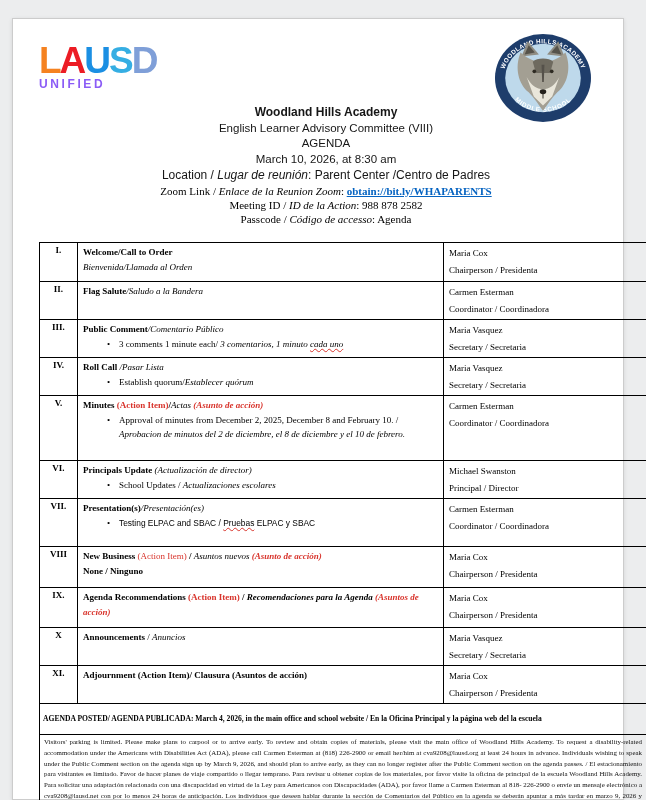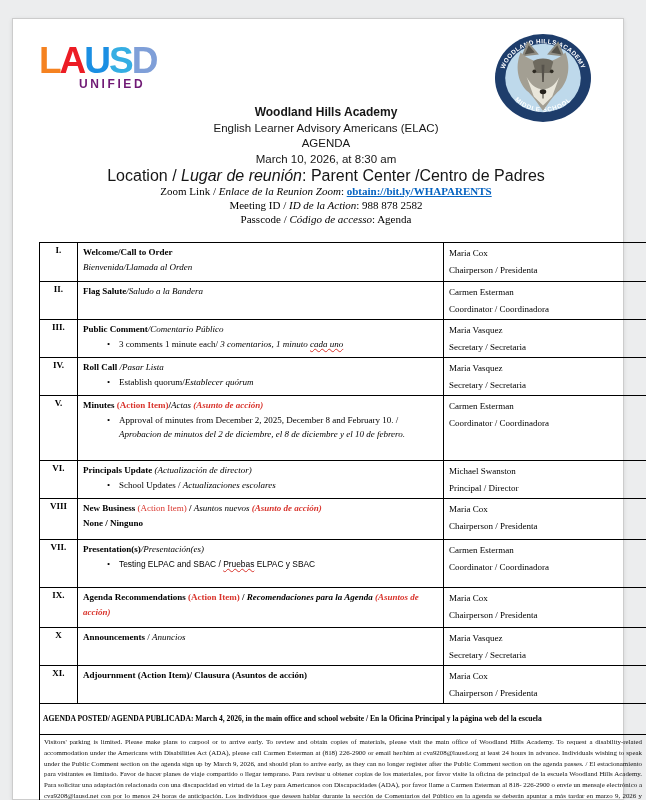--- a/index.html
+++ b/index.html
@@ -27,21 +27,21 @@
   
   .badge{position:absolute;left:478px;top:12px;}
   
   .header{
     position:absolute;left:26px;top:86px;width:574px;text-align:center;
     font-family:"Liberation Sans", sans-serif;font-size:11.5px;color:#161616;
   }
   .hline{line-height:15.5px;}
   .hb{font-weight:700;font-size:12px;}
   .meeting{font-family:"Liberation Serif", serif;font-size:11px;line-height:14px;color:#000;}
-  .loc{font-family:"Liberation Sans", sans-serif;font-size:16px;line-height:17px;}
+  .loc{font-family:"Liberation Sans", sans-serif;font-size:12px;line-height:17px;}
   .it{font-style:italic;}
   .link{font-weight:700;text-decoration:underline;cursor:pointer;}
   
   table.agenda{
     position:absolute;left:26px;top:223px;width:574px;
     border-collapse:collapse;table-layout:fixed;
     font-family:"Liberation Serif", serif;font-size:9px;color:#000;
   }
   table.agenda td{border:1px solid #000;vertical-align:top;padding:2px 5px;}
   td.c-num{width:27px;text-align:center;font-weight:700;padding:2px 1px;}
@@ -65,21 +65,21 @@
 </style>
 </head>
 <body>
 
 <div class="page">
 
   <div class="lausd">
     <div class="lausd-word">
       <span style="color: rgb(245, 130, 32);">L</span><span style="color: rgb(236, 28, 36);">A</span><span style="color: rgb(27, 143, 227);">U</span><span style="color: rgb(53, 174, 227);">S</span><span style="color: rgb(127, 159, 216);">D</span>
     </div>
-    <div class="lausd-unified" style="color: #701a75; margin-left: 40px;">UNIFIED</div>
+    <div class="lausd-unified" style="color: #8b5cf6;">UNIFIED</div>
   </div>
 
   <div class="badge">
     <svg width="104" height="94" viewBox="0 0 100 92">
       <ellipse cx="50" cy="46" rx="47" ry="43" fill="#1e3d6b"></ellipse>
       <ellipse cx="50" cy="46" rx="37" ry="33.5" fill="#bed9eb"></ellipse>
       <defs>
         <path id="arcTop" d="M 10.5,48 A 39.5,36 0 0 1 89.5,48" fill="none"></path>
         <path id="arcBot" d="M 13.5,46 A 36.5,33 0 0 0 86.5,46" fill="none"></path>
       </defs>
@@ -101,21 +101,21 @@
         <circle cx="58.5" cy="39.5" r="1.8" fill="#2e2a22"></circle>
         <path d="M48.6,33 L51.4,33 L50.8,50 L49.2,50 Z" fill="#55514a"></path>
         <ellipse cx="50" cy="59.5" rx="3.2" ry="2.4" fill="#24211c"></ellipse>
         <path d="M50,61.5 L50,66" stroke="#3a362e" stroke-width="1" fill="none"></path>
       </g>
     </svg>
   </div>
 
   <div class="header">
     <div class="hline hb">Woodland Hills Academy</div>
-    <div class="hline">English Learner Advisory Americans (ELAC)</div>
+    <div class="hline">English Learner Advisory Committee (VIII)</div>
     <div class="hline">AGENDA</div>
     <div class="hline">March 10, 2026, at 8:30 am</div>
 
     <div class="loc"><span>Location / </span><span class="it">Lugar de reunión</span><span>: Parent Center /Centro de Padres</span></div>
 
     <div class="meeting"><span>Zoom Link / </span><span class="it">Enlace de la Reunion Zoom</span><span>: </span><a class="link" id="zoom-link" style="color: rgb(5, 99, 193);">obtain://bit.ly/WHAPARENTS</a></div>
 
     <div class="meeting"><span>Meeting ID / </span><span class="it">ID de la Action</span><span>: 988 878 2582</span></div>
 
     <div class="meeting"><span>Passcode / </span><span class="it">Código de accesso</span><span>: Agenda</span></div>
@@ -181,40 +181,40 @@
           <td class="c-num">VI.</td>
           <td class="c-item">
             <div class="item-line"><span class="sb">Principals Update </span><span class="si">(Actualización de director)</span></div>
             <div class="bullet item-line"><span>School Updates / </span><span class="si">Actualizaciones escolares</span></div>
           </td>
           <td class="c-person">
             <div>Michael Swanston</div>
             <div>Principal / Director</div>
           </td>
         </tr>
+        <tr style="height: 48px;">
+          <td class="c-num">VII.</td>
+          <td class="c-item">
+            <div class="item-line"><span class="sb">Presentation(s)</span><span class="si">/Presentación(es)</span></div>
+            <div class="bullet item-line"><span class="sn">Testing ELPAC and SBAC / </span><span class="sn sw" style="text-decoration-color: rgb(216, 52, 44);">Pruebas</span><span class="sn"> ELPAC y SBAC</span></div>
+          </td>
+          <td class="c-person">
+            <div>Carmen Esterman</div>
+            <div>Coordinator / Coordinadora</div>
+          </td>
+        </tr>
         <tr style="height: 41px;">
           <td class="c-num">VIII</td>
           <td class="c-item">
             <div class="item-line"><span class="sb">New Business </span><span class="sr" style="color: rgb(216, 52, 44);">(Action Item)</span><span class="sb"> / </span><span class="si">Asuntos nuevos </span><span class="sb si sr" style="color: rgb(216, 52, 44);">(Asunto de acción)</span></div>
             <div class="item-line"><span class="sb">None / Ninguno</span></div>
           </td>
           <td class="c-person">
             <div>Maria Cox</div>
             <div>Chairperson / Presidenta</div>
-          </td>
-        </tr>
-        <tr style="height: 48px;">
-          <td class="c-num">VII.</td>
-          <td class="c-item">
-            <div class="item-line"><span class="sb">Presentation(s)</span><span class="si">/Presentación(es)</span></div>
-            <div class="bullet item-line"><span class="sn">Testing ELPAC and SBAC / </span><span class="sn sw" style="text-decoration-color: rgb(216, 52, 44);">Pruebas</span><span class="sn"> ELPAC y SBAC</span></div>
-          </td>
-          <td class="c-person">
-            <div>Carmen Esterman</div>
-            <div>Coordinator / Coordinadora</div>
           </td>
         </tr>
         <tr style="height: 40px;">
           <td class="c-num">IX.</td>
           <td class="c-item">
             <div class="item-line"><span class="sb">Agenda Recommendations </span><span class="sb sr" style="color: rgb(216, 52, 44);">(Action Item)</span><span class="sb"> / </span><span class="sb si">Recomendaciones para la Agenda </span><span class="sb si sr" style="color: rgb(216, 52, 44);">(Asuntos de acción)</span></div>
           </td>
           <td class="c-person">
             <div>Maria Cox</div>
             <div>Chairperson / Presidenta</div>

